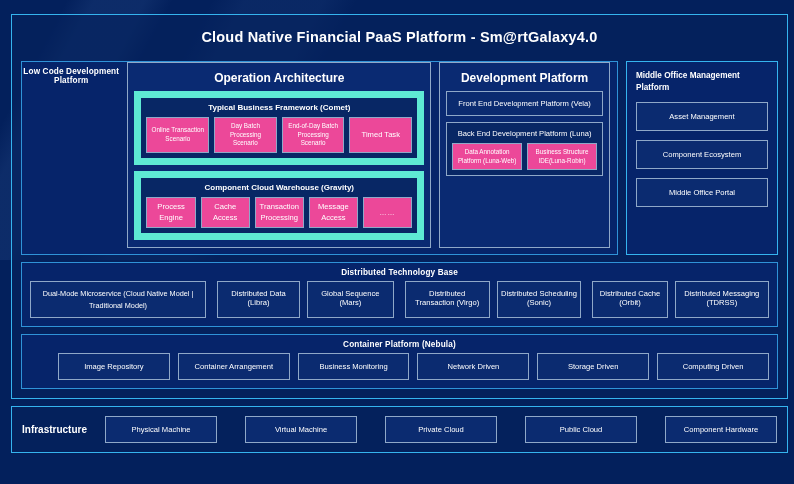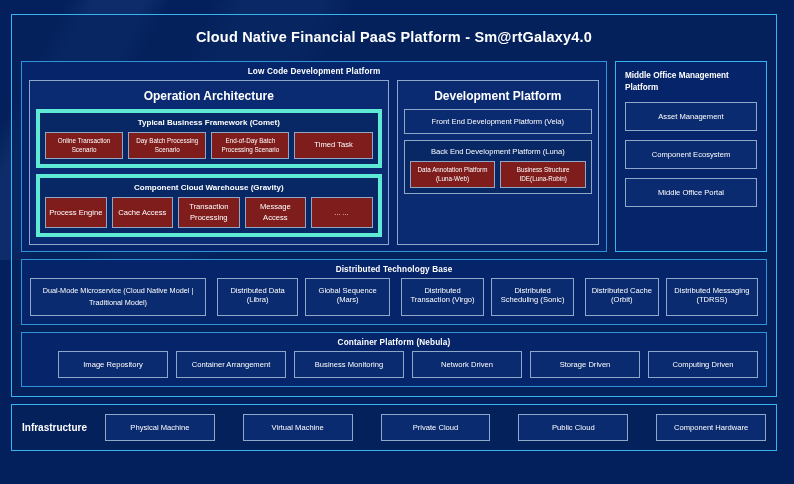--- a/index.html
+++ b/index.html
@@ -30,21 +30,21 @@
                               rgba(255,255,255,0.00) 64%, rgba(255,255,255,0.00) 100%);
     pointer-events: none;
     z-index: 0;
   }
 
   .page {
     position: relative;
     z-index: 1;
     width: 794px;
     height: 352px;
-    padding: 14px 17px 11px 11px;
+    padding: 14px 6px 11px 11px;
     display: flex;
     flex-direction: column;
   }
 
   
   .main-frame {
     border: 1px solid #35b4ef;
     background: rgba(6,34,92,0.55);
     padding: 8px 9px 9px 9px;
     display: flex;
@@ -77,21 +77,20 @@
 
   
   .upper-row {
     display: flex;
     gap: 8px;
     align-items: stretch;
   }
   .lowcode {
     flex: 1 1 auto;
     display: flex;
-    flex-direction: column;
     padding-bottom: 6px;
   }
   .lowcode-body {
     display: flex;
     gap: 8px;
     padding: 0 7px 0 7px;
     flex: 1 1 auto;
   }
 
   .subpanel {
@@ -103,21 +102,21 @@
   }
   .subpanel-title {
     text-align: center;
     font-size: 12px;
     font-weight: bold;
     color: #ffffff;
     padding: 3px 0 6px 0;
   }
 
   .groupbox {
-    border: 4px solid #5eead4;
+    border: 7px solid #5eead4;
     background: #082765;
     padding: 4px 5px 5px 5px;
     margin-bottom: 6px;
   }
   .groupbox:last-child { margin-bottom: 0; }
   .groupbox-title {
     text-align: center;
     font-size: 8px;
     font-weight: bold;
     color: #ffffff;
@@ -125,21 +124,21 @@
   }
 
   .chip-row {
     display: flex;
     gap: 5px;
     align-items: stretch;
   }
   .chip {
     flex: 1 1 0;
     border: 1px solid #8fa8c8;
-    background: #7f1d1d;
+    background: #ec4899;
     color: #ffffff;
     font-size: 6.3px;
     line-height: 1.38;
     text-align: center;
     padding: 4px 2px;
     display: flex;
     align-items: center;
     justify-content: center;
     min-height: 24px;
   }

